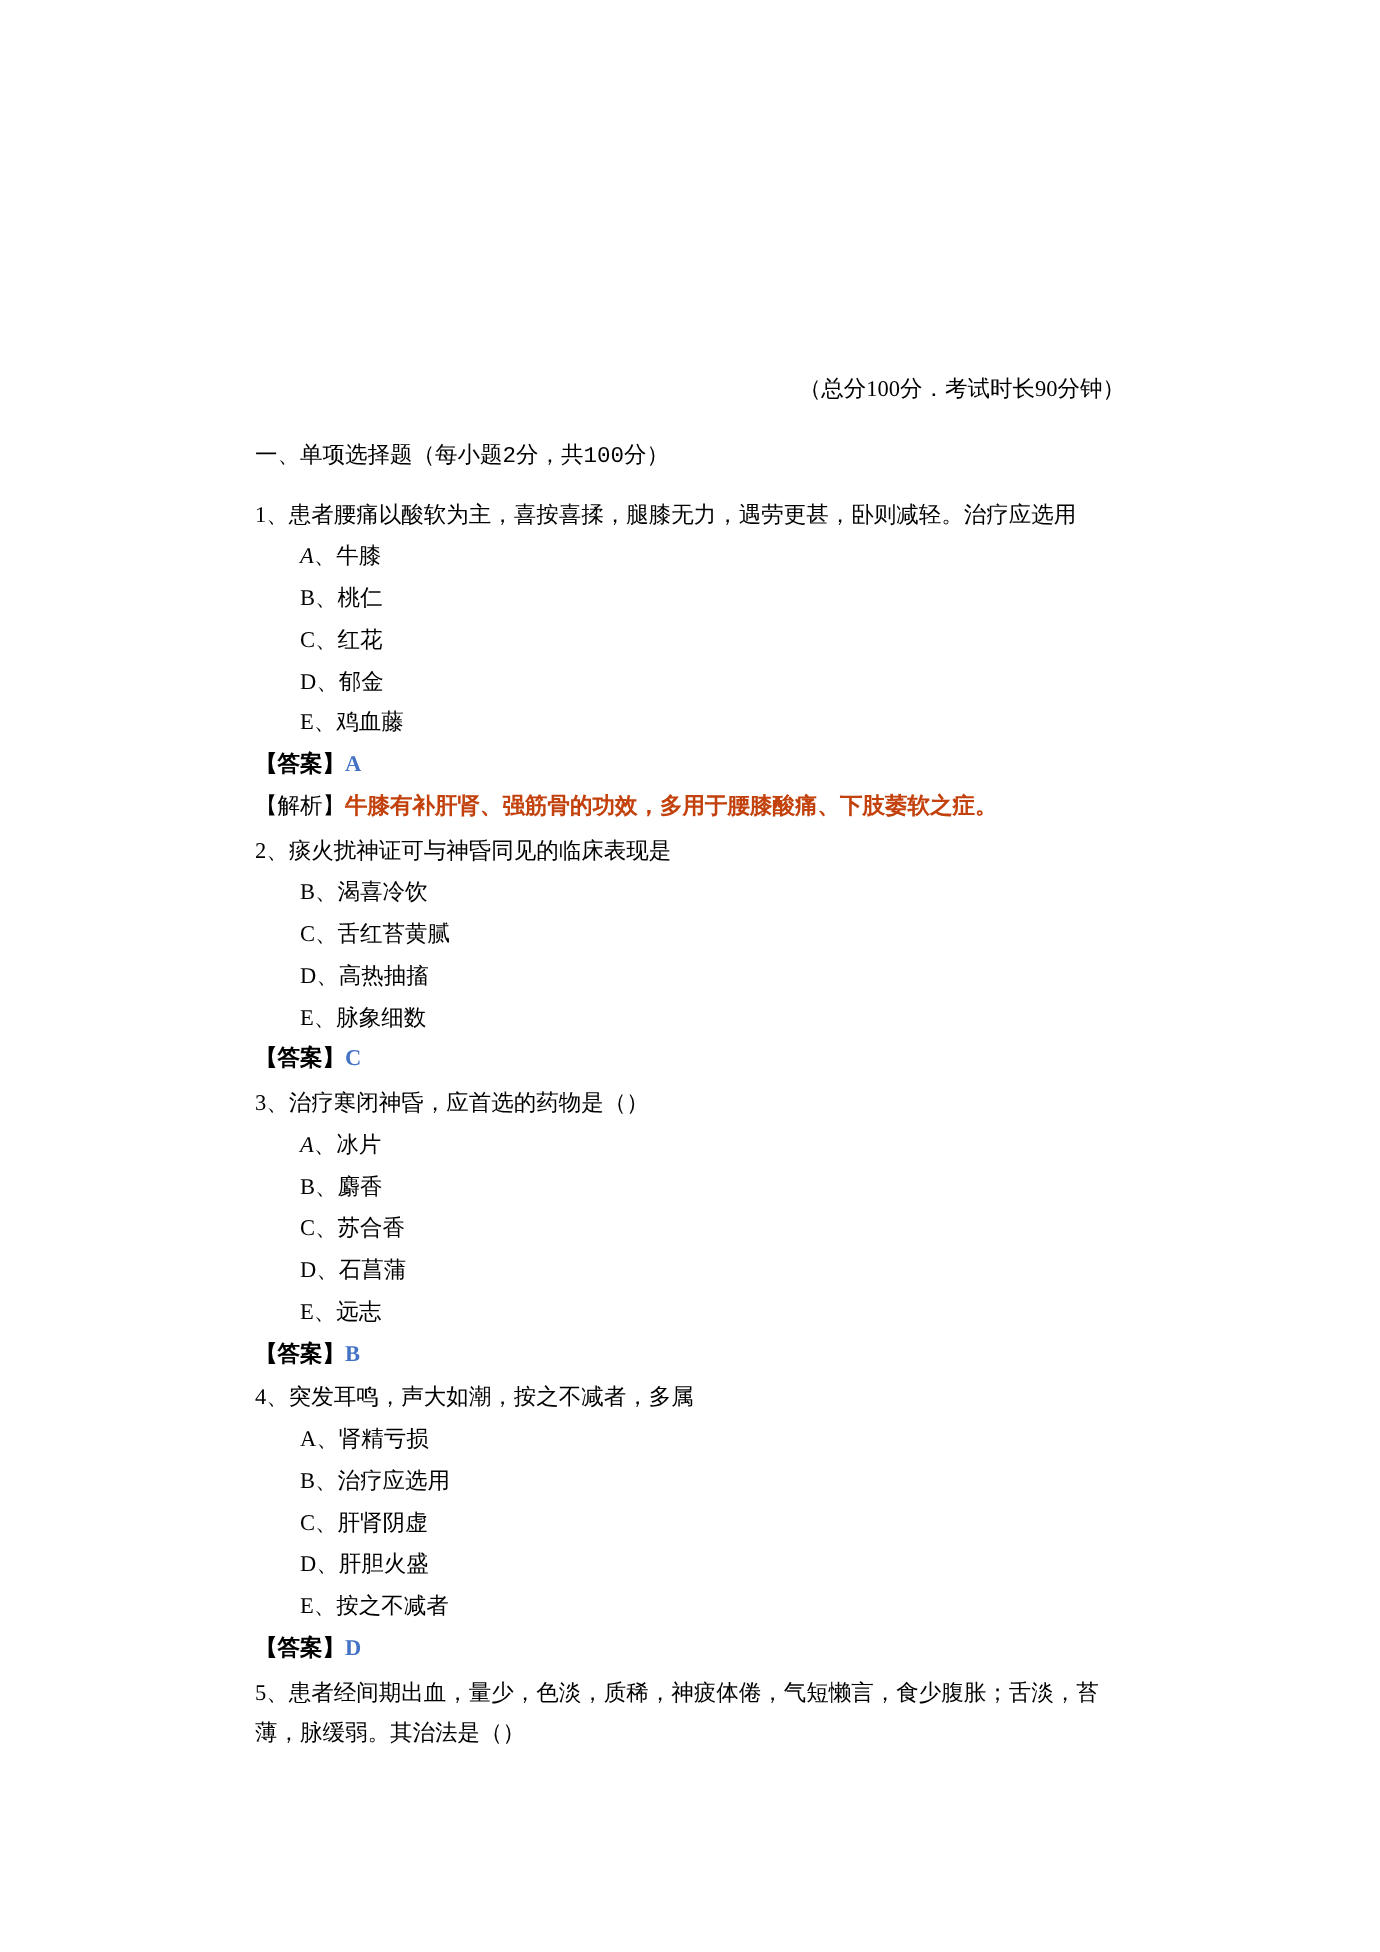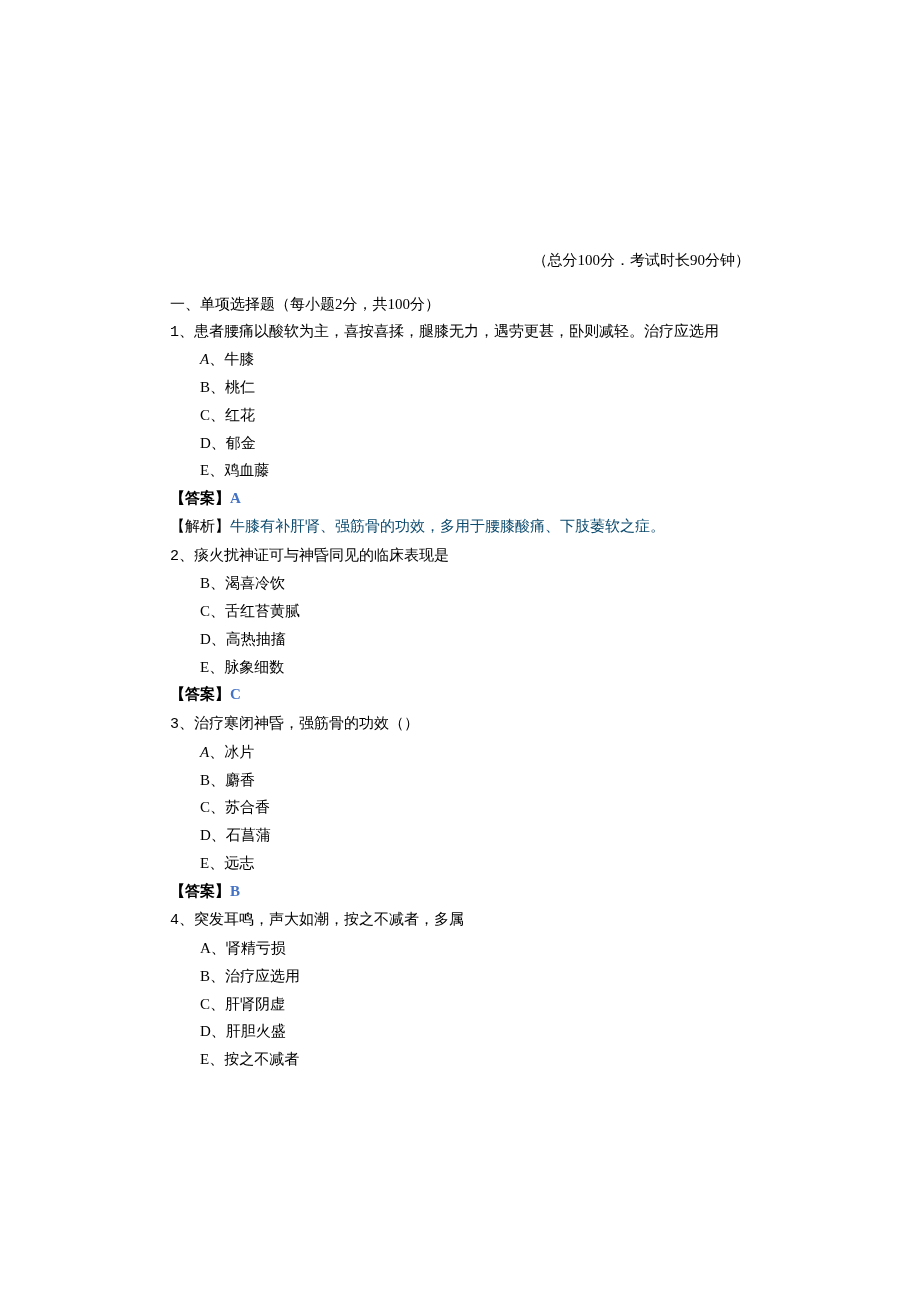--- a/index.html
+++ b/index.html
@@ -13,46 +13,47 @@
     width: 920px;
   }
   .page {
     padding: 247px 170px 200px 170px;
   }
   .meta {
     text-align: right;
     margin-bottom: 16px;
   }
   .section-h {
-    margin-bottom: 0;
+    margin-bottom: 12px;
+    font-family: Liberation Mono, monospace;
   }
   .q-block {
     margin-bottom: 2px;
   }
   .q-text {
     text-indent: 0;
-    font-family: Liberation Mono, monospace;
   }
   .options {
     padding-left: 2em;
   }
   .option {
   }
   .answer {
     color: #000;
     font-weight: bold;
   }
   .answer .val {
     color: #4472c4;
   }
   .explanation {
     color: #000;
   }
   .explanation .txt {
-    color: #0c4a6e;
+    color: #c2410c;
+    font-weight: bold;
   }
   .italic-A {
     font-style: italic;
     font-family: "Times New Roman", serif;
   }
 </style>
 </head>
 <body>
 
 <div class="page">
@@ -90,21 +91,21 @@
       <div class="option">D、高热抽搐</div>
       <div class="option">E、脉象细数</div>
     </div>
     <div class="answer">
       <span>【答案】</span><span class="val">C</span>
     </div>
   </div>
 
   <div class="q-block">
     <div class="q-text">
-      <span>3、</span><span>治疗寒闭神昏，强筋骨的功效（）</span>
+      <span>3、</span><span>治疗寒闭神昏，应首选的药物是（）</span>
     </div>
     <div class="options">
       <div class="option"><span class="italic-A">A</span><span>、冰片</span></div>
       <div class="option">B、麝香</div>
       <div class="option">C、苏合香</div>
       <div class="option">D、石菖蒲</div>
       <div class="option">E、远志</div>
     </div>
     <div class="answer">
       <span>【答案】</span><span class="val">B</span>
@@ -115,16 +116,24 @@
     <div class="q-text">
       <span>4、</span><span>突发耳鸣，声大如潮，按之不减者，多属</span>
     </div>
     <div class="options">
       <div class="option">A、肾精亏损</div>
       <div class="option">B、治疗应选用</div>
       <div class="option">C、肝肾阴虚</div>
       <div class="option">D、肝胆火盛</div>
       <div class="option">E、按之不减者</div>
     </div>
+    <div class="answer">
+      <span>【答案】</span><span class="val">D</span>
+    </div>
   </div>
 
+  <div class="q-block">
+    <div class="q-text">
+      <span>5、</span><span>患者经间期出血，量少，色淡，质稀，神疲体倦，气短懒言，食少腹胀；舌淡，苔薄，脉缓弱。其治法是（）</span>
+    </div>
+  </div>
 
 </div>
 
 </body></html>

